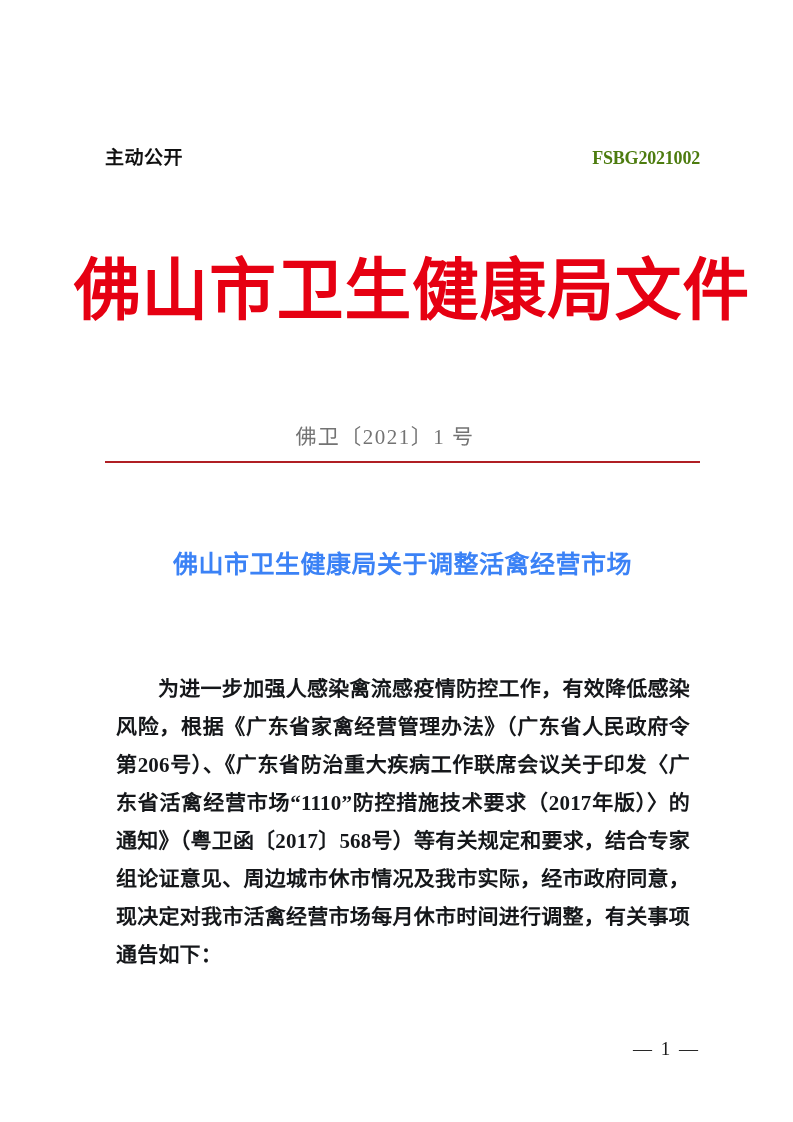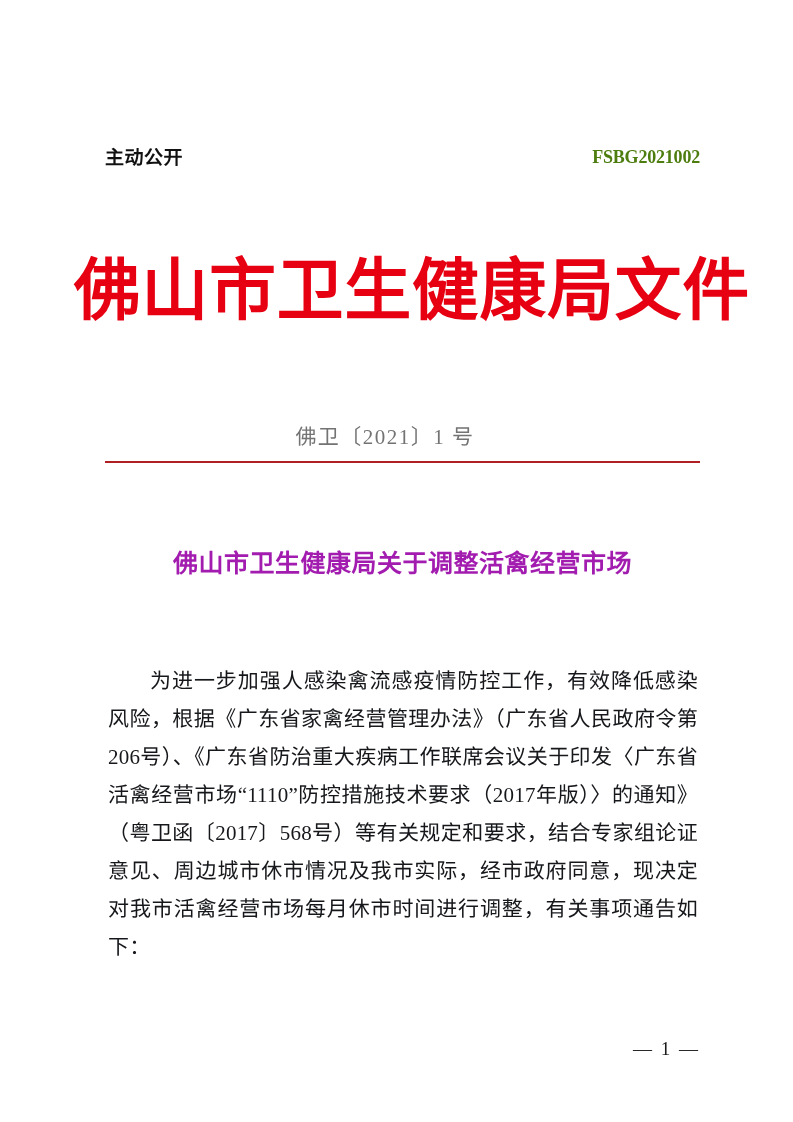--- a/index.html
+++ b/index.html
@@ -23,21 +23,21 @@
     box-sizing: border-box;
   }
 
   
   .doc-header {
     position: absolute;
     left: 105px;
     top: 148px;
     width: 595px;
     display: flex;
-    align-items: flex-start;
+    align-items: flex-end;
     justify-content: space-between;
     gap: 24px;
   }
   .disclosure-label {
     font-family: "Liberation Sans", "DejaVu Sans", sans-serif;
     font-size: 19px;
     font-weight: 700;
     letter-spacing: 0.5px;
     color: #111111;
     line-height: 1;
@@ -92,48 +92,49 @@
     background: #b01f24;
   }
 
   
   .doc-title {
     position: absolute;
     left: 105px;
     top: 544px;
     width: 595px;
     text-align: center;
-    font-family: Liberation Serif, serif;
+    font-family: Liberation Sans, sans-serif;
     font-weight: 700;
     font-size: 25px;
     line-height: 1.62;
     letter-spacing: 0.5px;
-    color: #a21caf;
+    color: #3b82f6;
   }
   .doc-title .tl {
     display: block;
   }
 
   
   .doc-body {
     position: absolute;
     left: 104px;
     top: 658px;
     width: 598px;
     font-family: "Liberation Serif", "DejaVu Serif", serif;
     font-size: 21px;
     line-height: 38px;
     color: #15171a;
     text-align: justify;
     text-justify: inter-character;
   }
   .doc-body p {
-    margin: 4px;
+    margin: 12px;
     text-indent: 2em;
     letter-spacing: 0.2px;
+    font-weight: bold;
   }
 
   
   .page-footer {
     position: absolute;
     left: 105px;
     top: 1038px;
     width: 595px;
     text-align: right;
     font-family: "Liberation Serif", "DejaVu Serif", serif;

